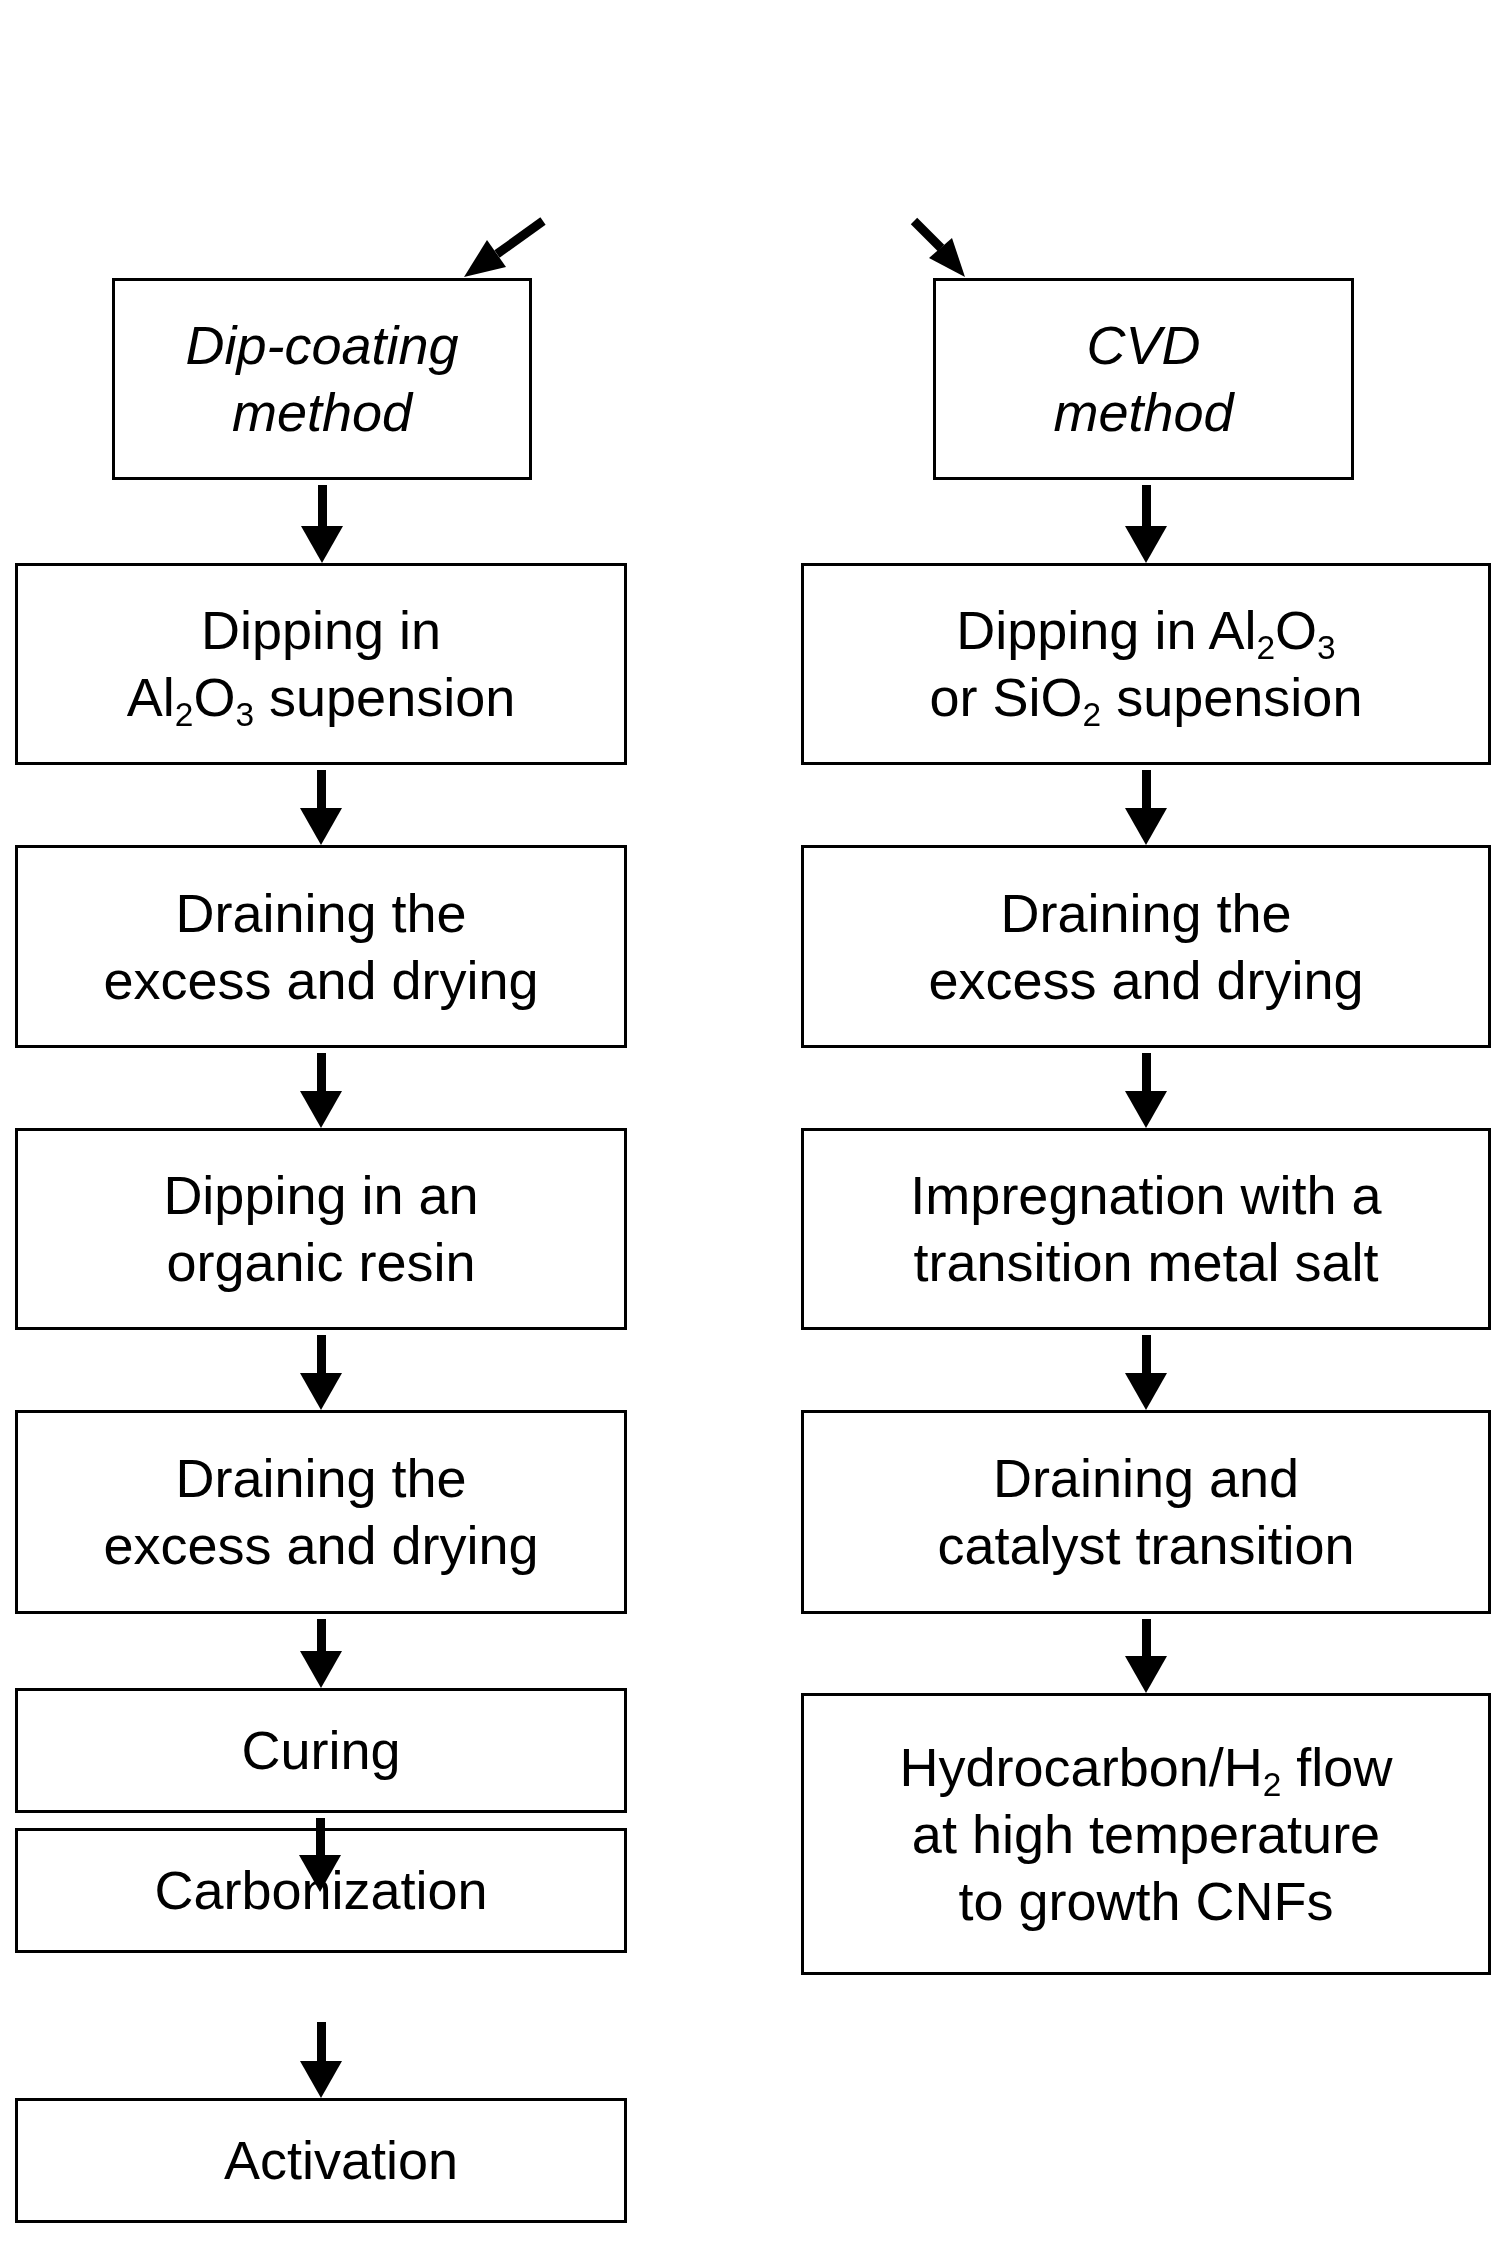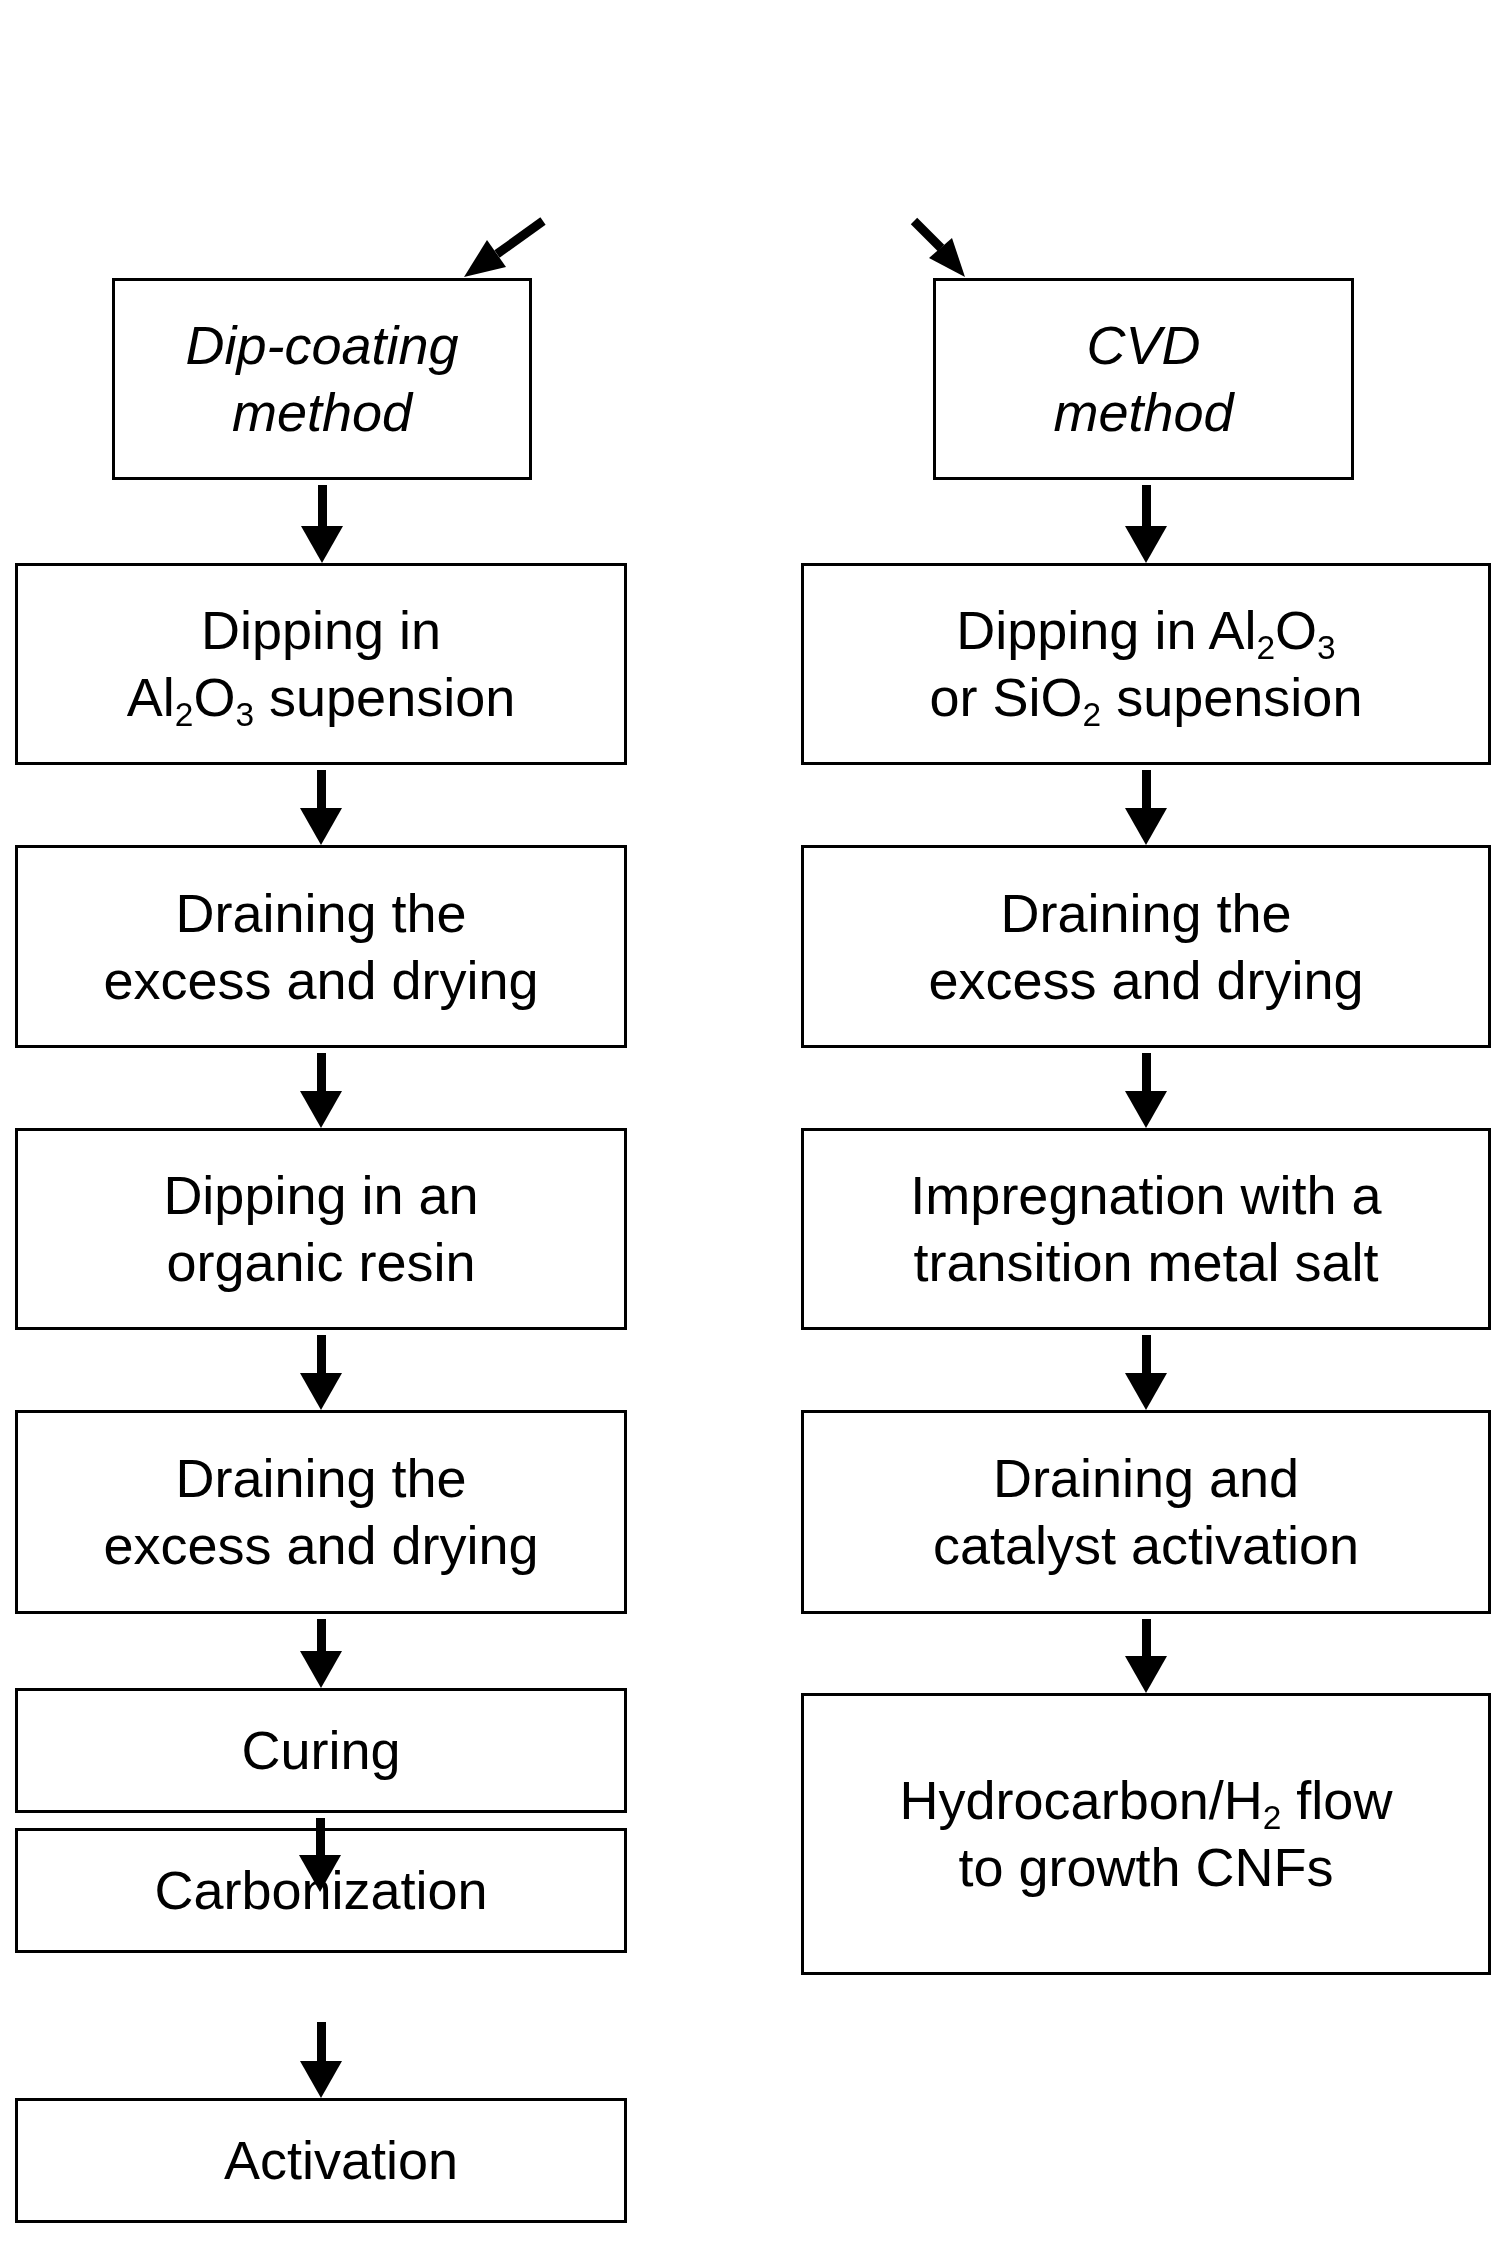--- a/index.html
+++ b/index.html
@@ -146,24 +146,25 @@
   <div class="node" id="node-right-2">
       <div class="line">Draining the</div>
       <div class="line">excess and drying</div>
     </div>
   <div class="node" id="node-right-3">
       <div class="line">Impregnation with a</div>
       <div class="line">transition metal salt</div>
     </div>
   <div class="node" id="node-right-4">
       <div class="line">Draining and</div>
-      <div class="line">catalyst activation</div>
+      <div class="line">catalyst transition</div>
     </div>
   <div class="node" id="node-right-5">
       <div class="line">Hydrocarbon/H<sub>2</sub> flow</div>
+      <div class="line">at high temperature</div>
       <div class="line">to growth CNFs</div>
     </div>
 
   <div class="varrow" id="arr-l0">
       <div class="stem"></div>
       <div class="head"></div>
     </div>
   <div class="varrow" id="arr-l1">
       <div class="stem"></div>
       <div class="head"></div>

